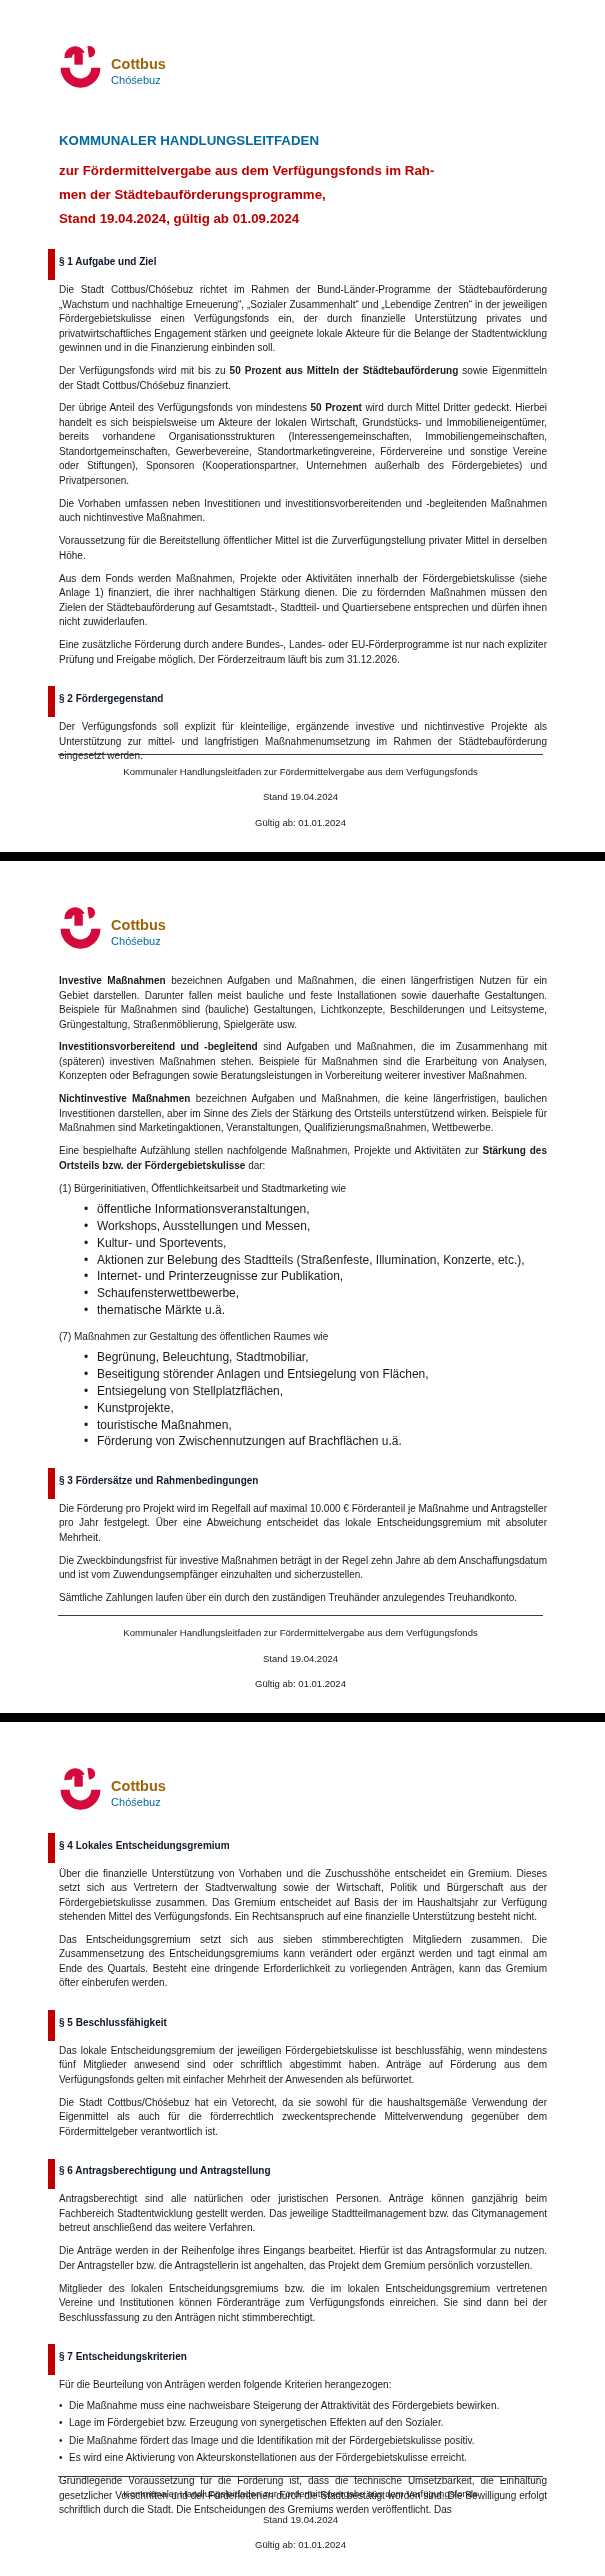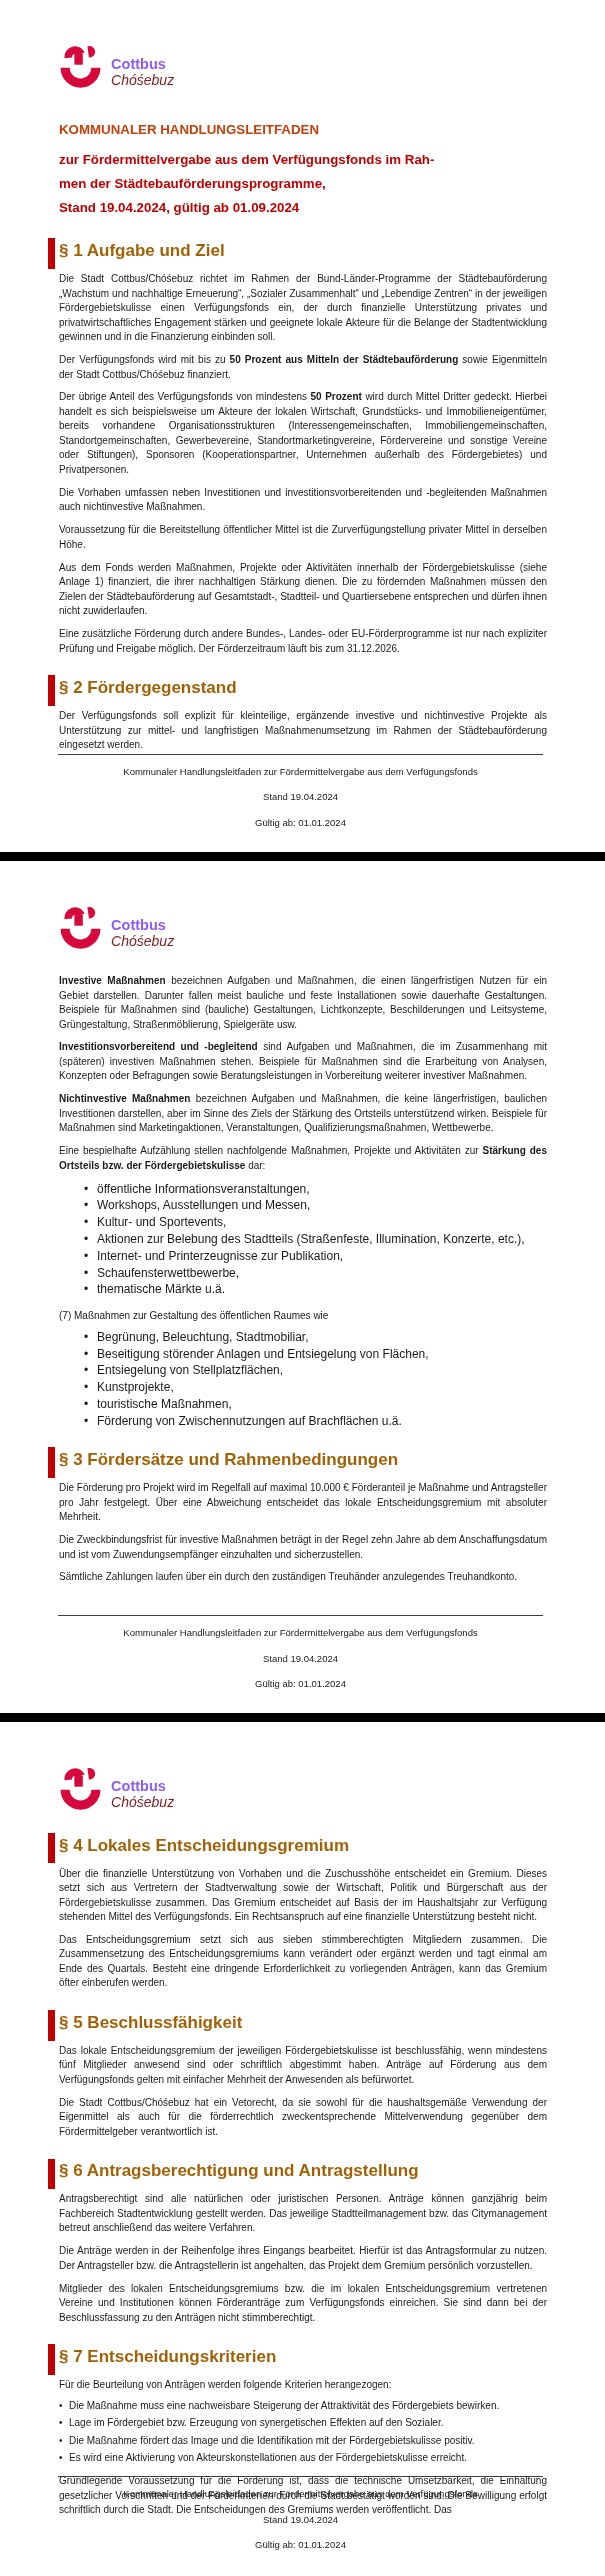--- a/index.html
+++ b/index.html
@@ -16,36 +16,36 @@
     background:#ffffff;
     padding:44px 58px 0 59px;
     overflow:hidden;
   }
   .page-separator { width:605px; height:9.1px; background:#000000; }
 
   
   .logo { display:flex; align-items:flex-start; }
   .logo-mark { display:inline-block; width:43px; height:46px; }
   .logo-text { margin:12.2px 0 0 9.1px; display:flex; flex-direction:column; }
-  .logo-name  { color:#8b5cf6; font-weight:bold; font-size:14.5px; line-height:16px; }
-  .logo-sorbian { color:#7f1d1d; font-size:14px; line-height:16px;font-style:italic; }
+  .logo-name  { color:#a16207; font-weight:bold; font-size:14.5px; line-height:16px;text-align:center; }
+  .logo-sorbian { color:#0369a1; font-size:11px; line-height:16px; }
 
   
   .doc-title {
-    margin-top:31px;
-    color:#c2410c; font-weight:bold; font-size:13.3px; line-height:18.3px;
+    margin-top:42px;
+    color:#0369a1; font-weight:bold; font-size:13.3px; line-height:18.3px;
   }
   .doc-subtitle { margin-top:9.1px; color:#c00000; font-weight:bold; font-size:13.3px; }
   .doc-subtitle .sub-line { line-height:23.6px; }
 
   
   .sec-heading {
     position:relative;
     margin:23px 0 13px 0;
-    color:#a16207; font-weight:bold; font-size:17px; line-height:17px;
+    color:#0f172a; font-weight:bold; font-size:10px; line-height:17px;
   }
   .heading-bar {
     position:absolute; left:-10.7px; top:-3.8px;
     width:6.9px; height:30.5px; background:#c00000;
   }
 
   
   .body-text p, .body-text .para {
     font-size:10px; line-height:14.5px;
     text-align:justify;
@@ -140,20 +140,21 @@
       <span class="logo-sorbian">Chóśebuz</span>
     </span>
   </header>
 
   <div class="body-text content-start-p2">
     <p><strong>Investive Maßnahmen</strong><span> bezeichnen Aufgaben und Maßnahmen, die einen längerfristigen Nutzen für ein Gebiet darstellen. Darunter fallen meist bauliche und feste Installationen sowie dauerhafte Gestaltungen. Beispiele für Maßnahmen sind (bauliche) Gestaltungen, Lichtkonzepte, Beschilderungen und Leitsysteme, Grüngestaltung, Straßenmöblierung, Spielgeräte usw.</span></p>
     <p><strong>Investitionsvorbereitend und -begleitend</strong><span> sind Aufgaben und Maßnahmen, die im Zusammenhang mit (späteren) investiven Maßnahmen stehen. Beispiele für Maßnahmen sind die Erarbeitung von Analysen, Konzepten oder Befragungen sowie Beratungsleistungen in Vorbereitung weiterer investiver Maßnahmen.</span></p>
     <p><strong>Nichtinvestive Maßnahmen</strong><span> bezeichnen Aufgaben und Maßnahmen, die keine längerfristigen, baulichen Investitionen darstellen, aber im Sinne des Ziels der Stärkung des Ortsteils unterstützend wirken. Beispiele für Maßnahmen sind Marketingaktionen, Veranstaltungen, Qualifizierungsmaßnahmen, Wettbewerbe.</span></p>
     <p><span>Eine bespielhafte Aufzählung stellen nachfolgende Maßnahmen, Projekte und Aktivitäten zur </span><strong>Stärkung des Ortsteils bzw. der Fördergebietskulisse</strong><span> dar:</span></p>
 
+    <p class="list-title">(1) Bürgerinitiativen, Öffentlichkeitsarbeit und Stadtmarketing wie</p>
     <ul class="dot-list">
         <li>öffentliche Informationsveranstaltungen,</li>
         <li>Workshops, Ausstellungen und Messen,</li>
         <li>Kultur- und Sportevents,</li>
         <li>Aktionen zur Belebung des Stadtteils (Straßenfeste, Illumination, Konzerte, etc.),</li>
         <li>Internet- und Printerzeugnisse zur Publikation,</li>
         <li>Schaufensterwettbewerbe,</li>
         <li>thematische Märkte u.ä.</li>
       </ul>
 

